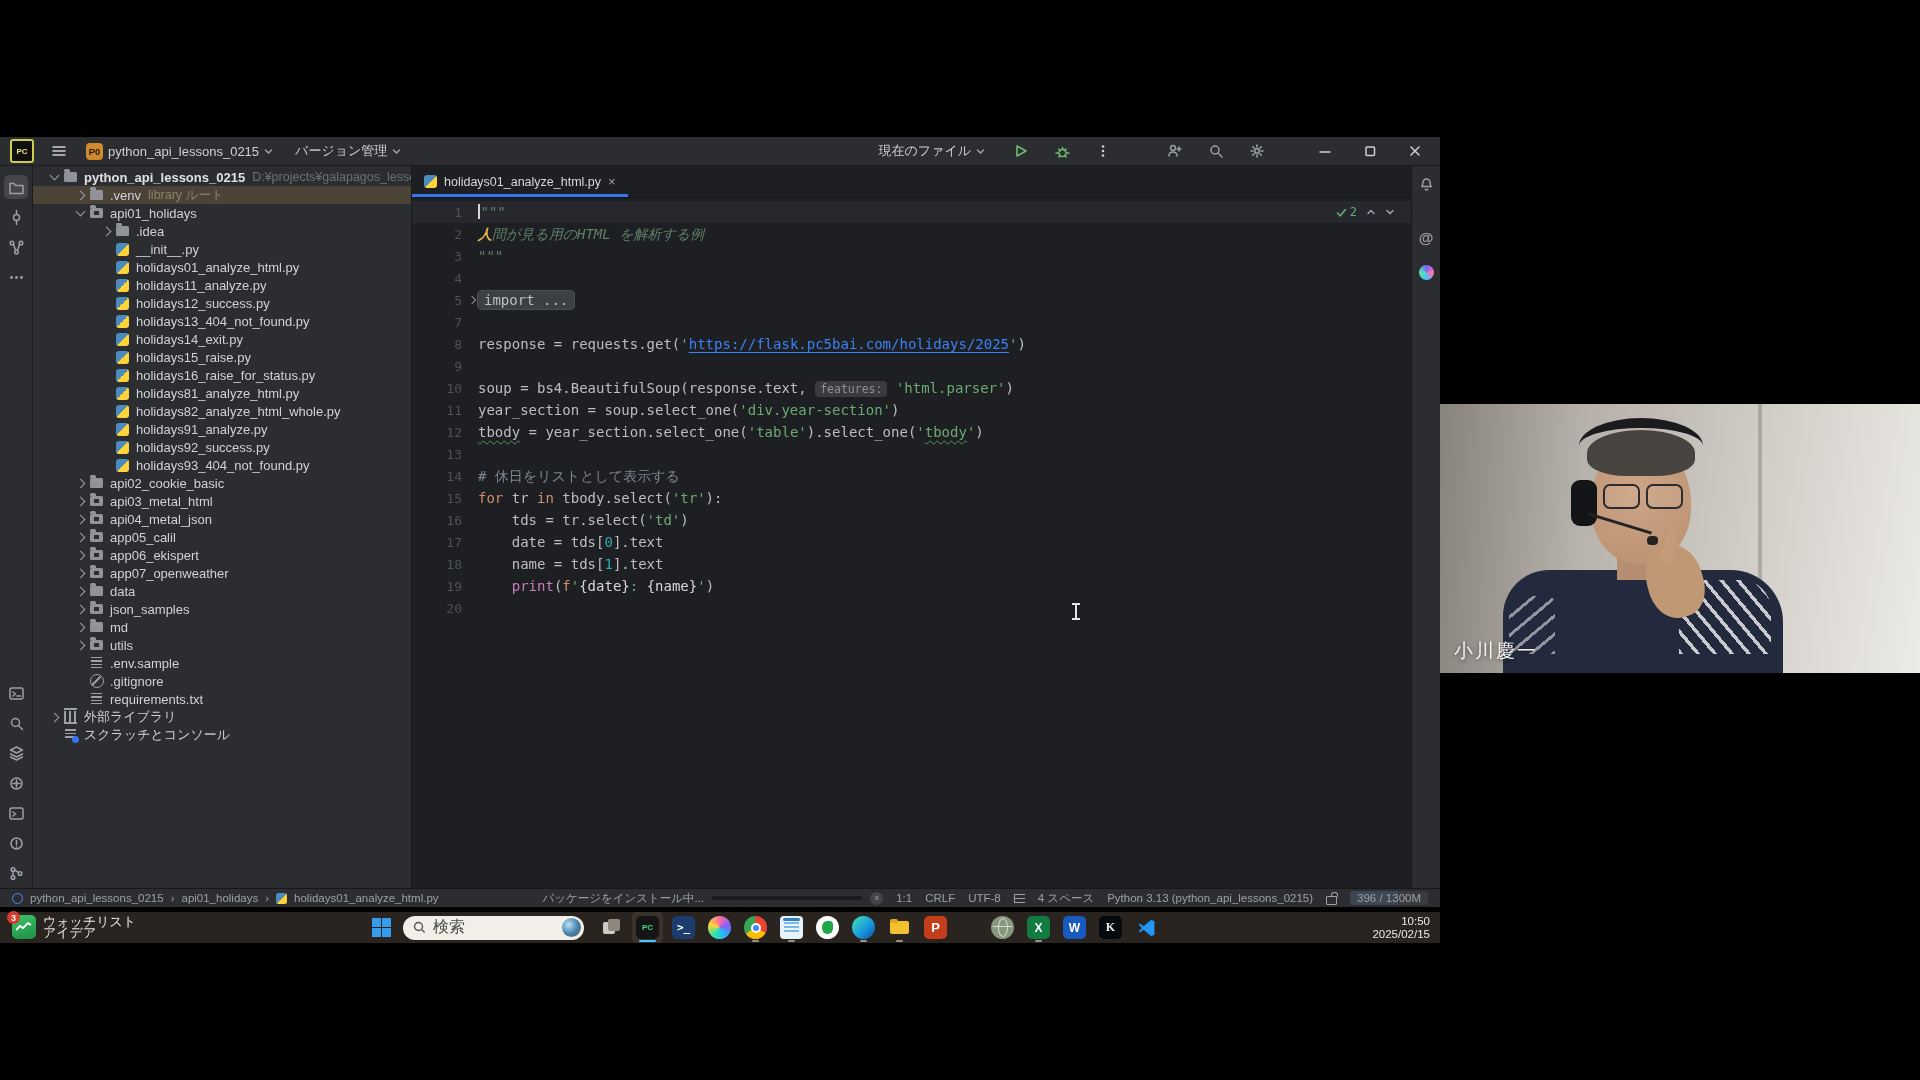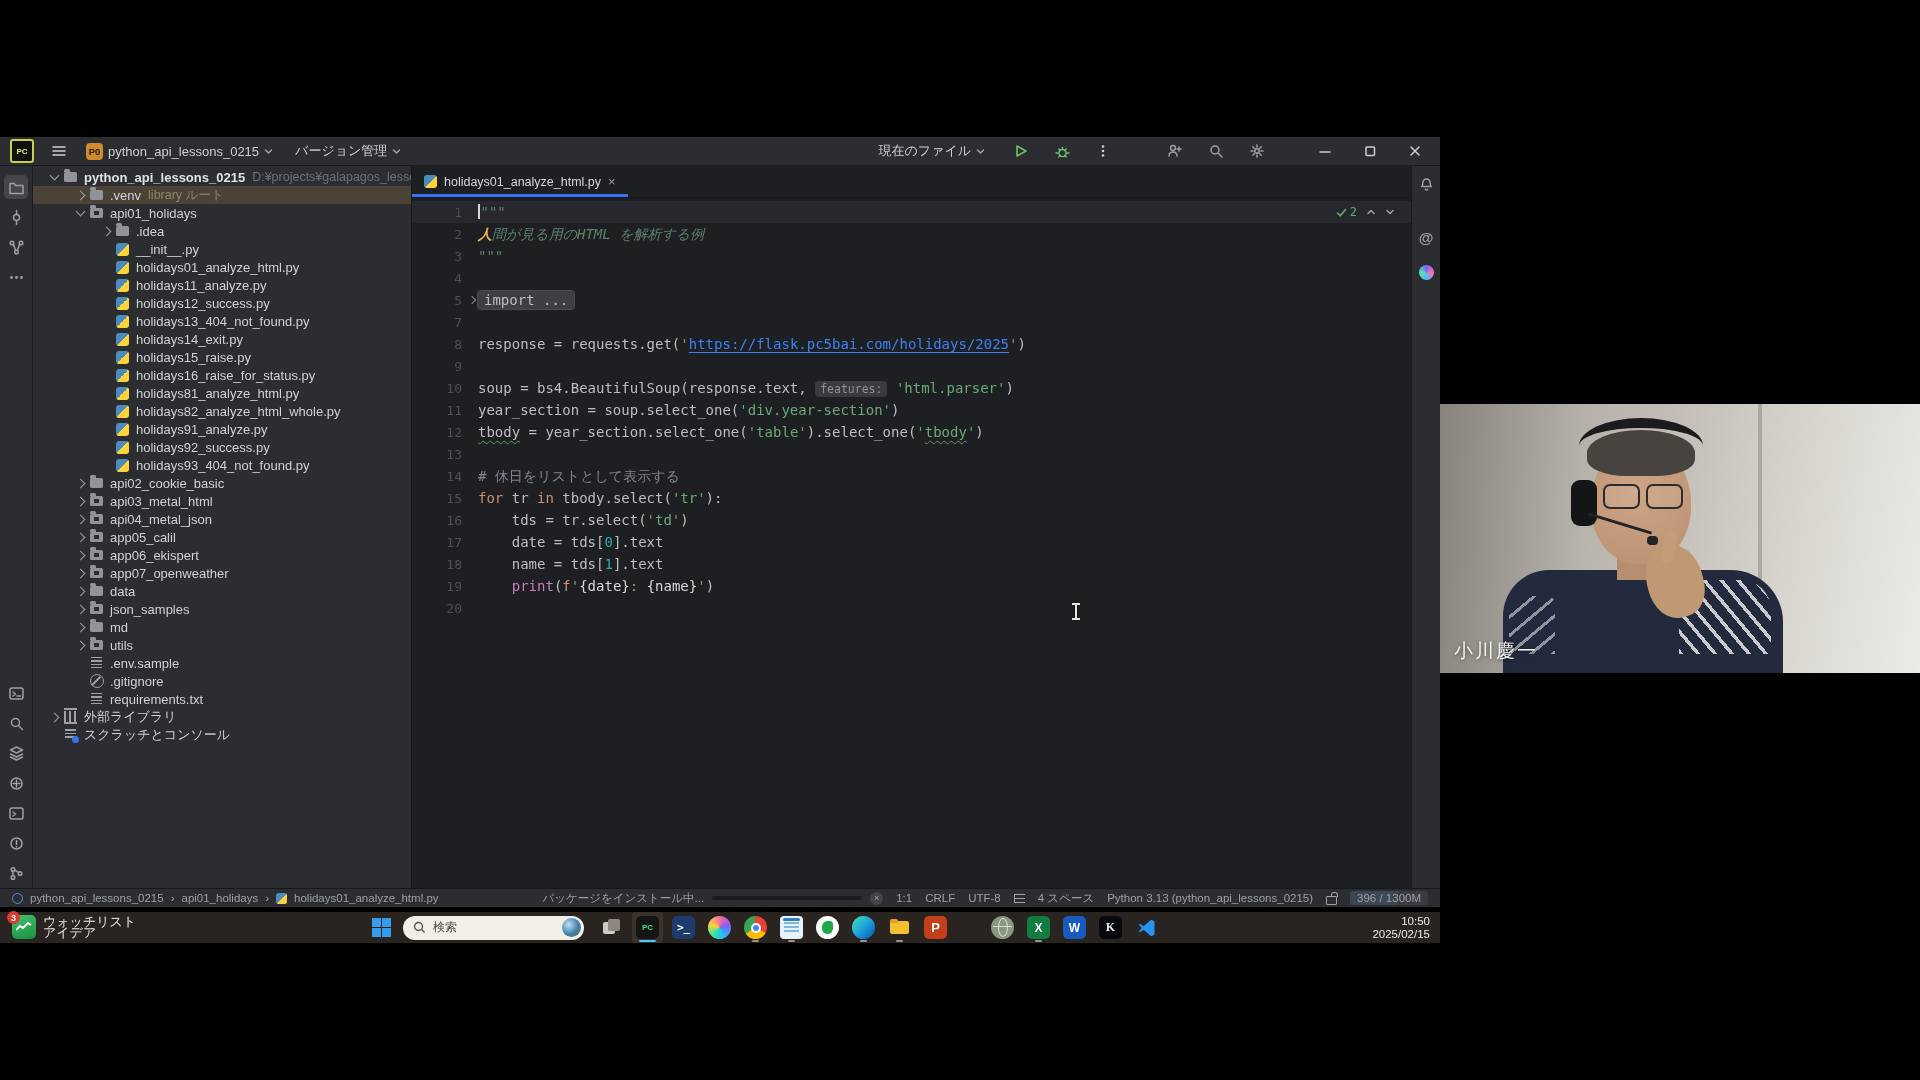--- a/index.html
+++ b/index.html
@@ -101,21 +101,21 @@
   .widgets{position:absolute;left:12px;top:3px;display:flex;align-items:center;gap:7px;}
   .wicon{position:relative;width:24px;height:24px;border-radius:5px;background:linear-gradient(160deg,#3fc468,#1d8f43);}
   .wicon svg{position:absolute;left:4px;top:7px;}
   .wbadge{position:absolute;left:-5px;top:-4px;min-width:13px;height:13px;border-radius:7px;background:#d83b2e;color:#fff;
           font-size:9px;display:flex;align-items:center;justify-content:center;font-weight:bold;}
   .wtext{color:#e8e6e2;font-size:13px;line-height:11.5px;}
   .tb-center{position:absolute;left:366px;top:0;height:31px;display:flex;align-items:center;gap:6px;}
   .win-logo{display:grid;grid-template-columns:9px 9px;grid-template-rows:9px 9px;gap:1.5px;margin:0 6px;}
   .win-logo i{background:#379cec;}
   .searchbox{width:168px;height:24px;border-radius:12px;background:#f2efe9;display:flex;align-items:center;gap:7px;padding:0 3px 0 10px;margin-right:6px;}
-  .searchbox .stext{color:#4a4a4a;font-size:12px;}
+  .searchbox .stext{color:#4a4a4a;font-size:16px;}
   .savatar{margin-left:auto;width:19px;height:19px;border-radius:50%;background:radial-gradient(circle at 35% 35%,#bfe3f2,#3f7fae 55%,#7b5b3c);}
   .tslot{width:31px;height:31px;display:flex;flex-direction:column;align-items:center;justify-content:center;position:relative;}
   .tslot .dash{position:absolute;bottom:1px;height:2.5px;width:0;border-radius:2px;}
   .tslot.running .dash{width:7px;background:#9a938a;}
   .tslot.active .dash{width:17px;background:#4cc2ff;}
   .tslot.active{background:#3b332b;border-radius:4px;}
   .tico{width:23px;height:23px;display:flex;align-items:center;justify-content:center;font-weight:bold;}
   .i-task-view{position:relative;} .i-task-view::before{content:'';position:absolute;left:3px;top:6px;width:12px;height:12px;background:#cfcac2;border-radius:2px;}
   .i-task-view::after{content:'';position:absolute;left:8px;top:3px;width:12px;height:12px;background:#8e8competent;background:#8e887e;border-radius:2px;}
   .i-pycharm{background:#151515;border-radius:5px;color:#3ddc84;font-size:8px;}

